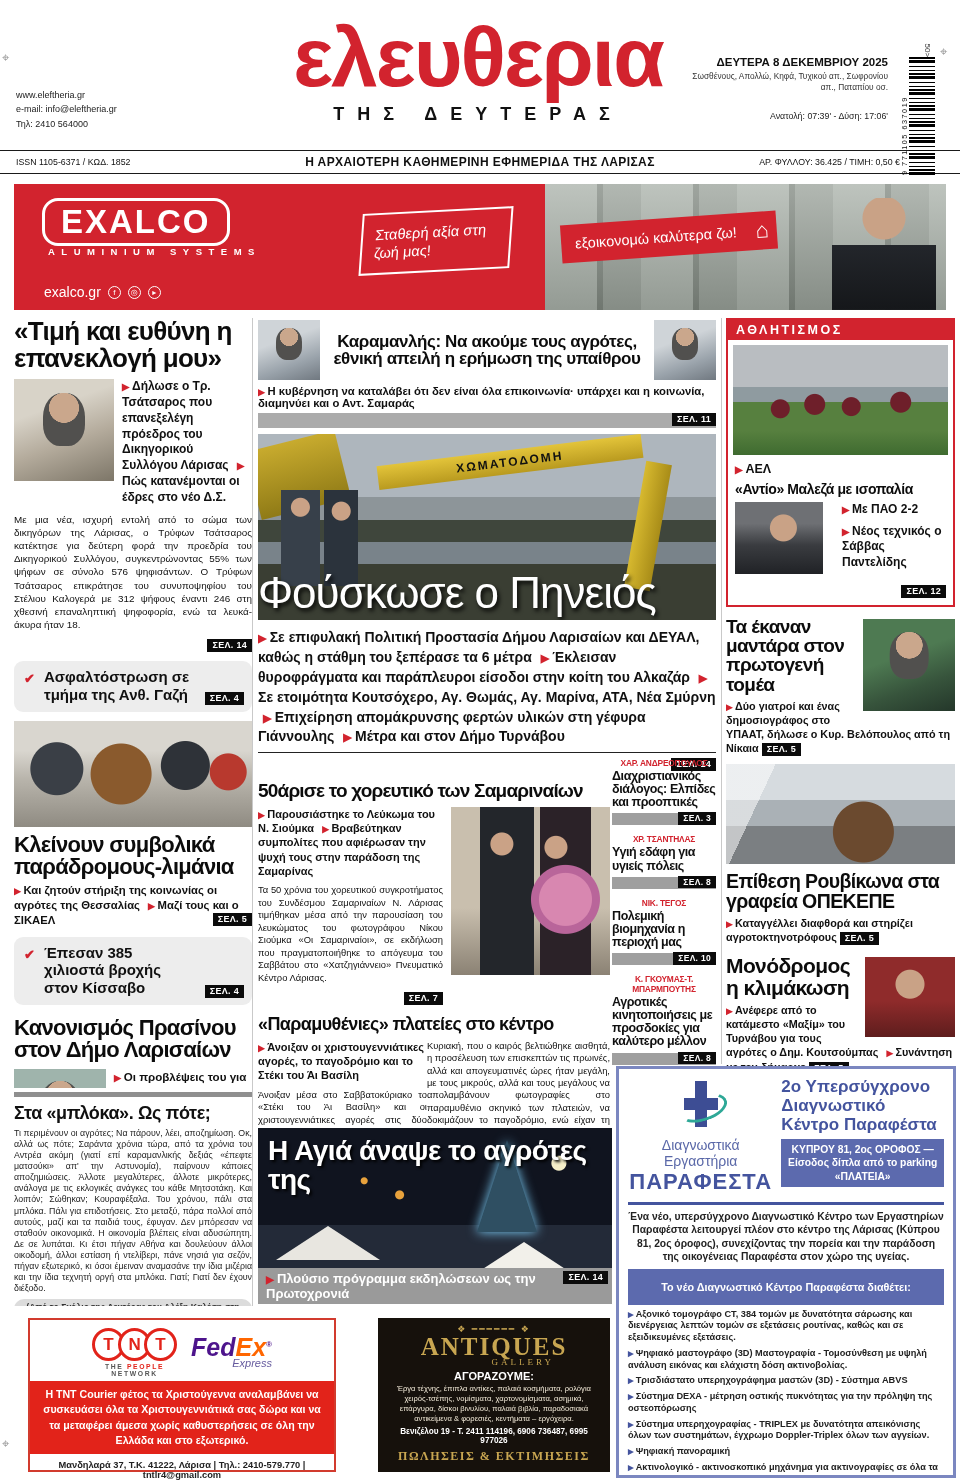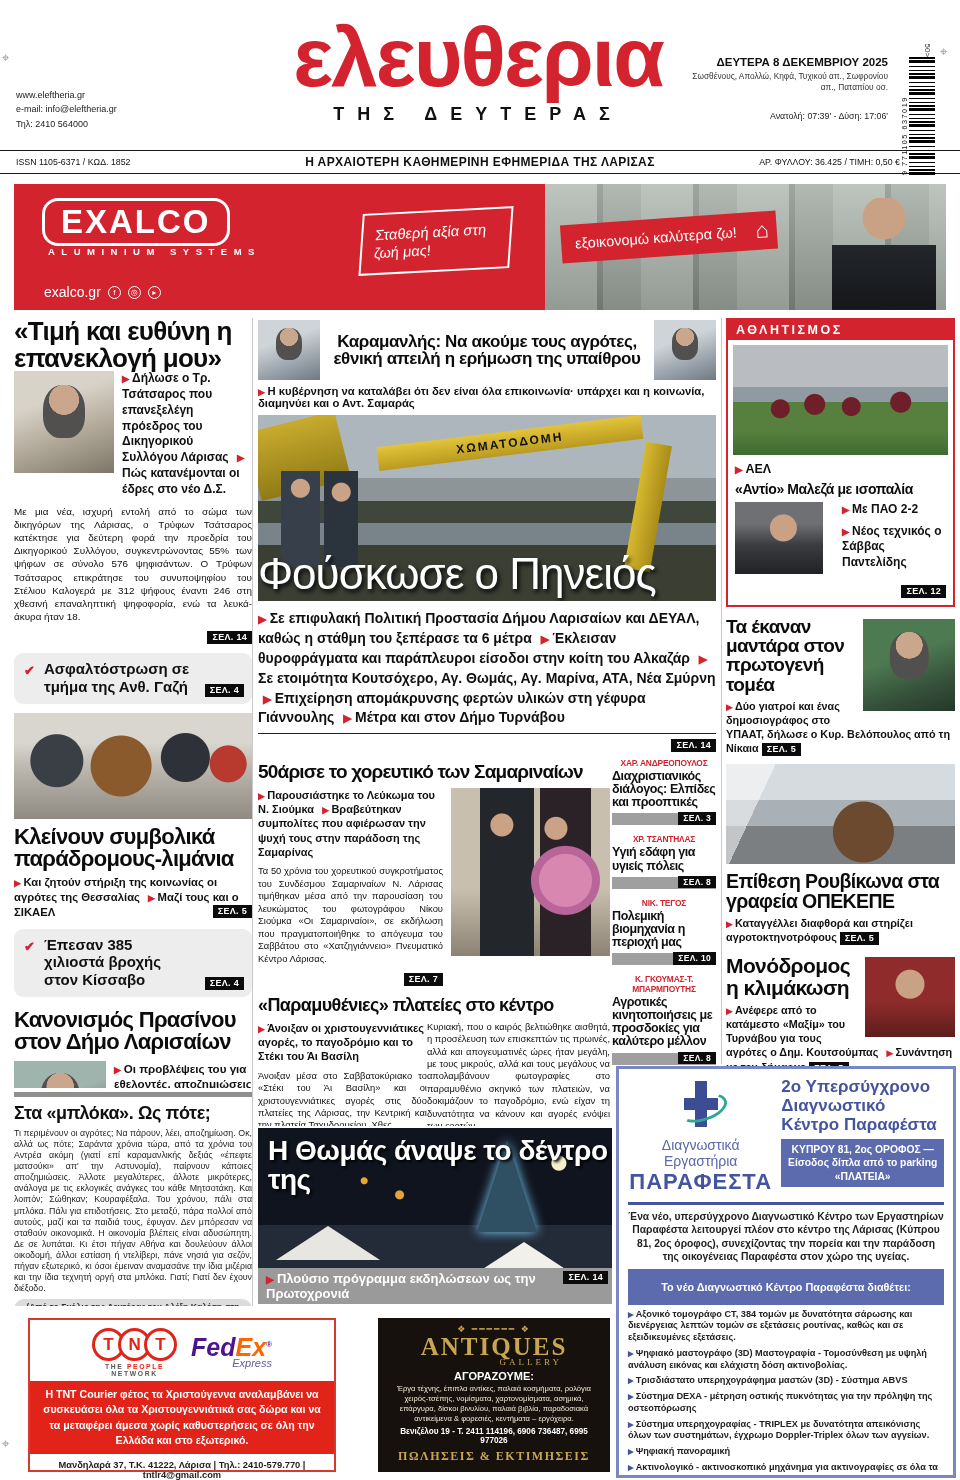--- a/index.html
+++ b/index.html
@@ -57,21 +57,21 @@
 
   
   .vline{position:absolute;width:1px;background:#c9c9c9}
   .left-col{position:absolute;left:14px;top:318px;width:238px;height:770px;overflow:hidden}
   .center-col{position:absolute;left:258px;top:320px;width:458px;height:806px;overflow:hidden}
   .rail{position:absolute;left:612px;top:758px;width:104px}
   .right-col{position:absolute;left:726px;top:318px;width:229px;height:748px;overflow:hidden}
 
   
   .ts-h{font-size:26px}
-  .ts-row{display:flex;}
+  .ts-row{display:flex;margin-top:8px}
   .ts-photo{width:100px;height:102px;flex:none;background:linear-gradient(160deg,#d8d3c8 0 30%,#b4ab9c 60%,#7d7668);position:relative}
   .ts-photo::after,.face::after{content:"";position:absolute;left:50%;top:14%;width:42%;height:52%;transform:translateX(-50%);border-radius:45% 45% 40% 40%;background:radial-gradient(circle at 50% 28%,#caa78c 0 34%,#51504e 35% 100%)}
   .ts-bullets{margin-left:8px;font-size:12px;line-height:1.32}
   .ts-body{margin-top:7px;font-size:9.9px;line-height:1.33;text-align:justify}
   .tr{text-align:right;margin-top:3px}
   .brief{position:relative;background:var(--gray-box);border-radius:9px;padding:7px 56px 8px 30px;font-size:15px;font-weight:bold;line-height:1.18;margin-top:9px}
   .brief .check{position:absolute;left:10px;top:8px}
   .check::before{content:"✔";color:var(--red);font-size:13px;font-weight:bold}
   .brief .badge{position:absolute;right:8px;bottom:7px}
   .farm-photo{margin-top:9px;width:100%;height:106px;background:
@@ -215,21 +215,21 @@
   .tnt-c:first-child{margin-left:0}
   .tnt-tag{font-size:6.8px;letter-spacing:1.6px;text-align:center;margin-top:2px;color:#555;font-weight:bold}
   .tnt-tag b{color:#e2231a}
   .fedex{font-style:italic;font-weight:bold;font-size:25px;line-height:.9}
   .fx-fed{color:#4d148c}.fx-ex{color:#ff6600}.fx-reg{font-size:8px;color:#4d148c;vertical-align:super}
   .fx-exp{display:block;font-size:11px;color:#655a9e;font-weight:normal;text-align:right;font-style:italic}
   .tnt-band{background:#e2231a;color:#fff;font-size:10.6px;font-weight:bold;text-align:center;line-height:1.45;padding:6px 8px}
   .tnt-foot{font-size:9.3px;font-weight:bold;text-align:center;padding:6px 4px;color:#222}
 
   
-  .ant{position:absolute;left:378px;top:1318px;width:232px;height:154px;background:#16110c;color:#fff;text-align:center;padding:6px 8px}
+  .ant{position:absolute;left:378px;top:1318px;width:232px;height:154px;background:#16110c;color:#fff;text-align:center;padding:6px 16px}
   .ant-orn{color:var(--gold);font-size:9px;letter-spacing:2px}
   .ant-orn::before{content:"❖ ━━━━━━ ❖"}
   .ant-title{font-family:"Liberation Serif",serif;color:var(--gold);font-size:25px;font-weight:bold;letter-spacing:2px;line-height:1}
   .ant-sub{font-family:"Liberation Serif",serif;color:var(--gold);font-size:9px;letter-spacing:3px;text-align:right;padding-right:40px;margin-top:-2px}
   .ant-buy{font-size:11px;font-weight:bold;margin-top:3px}
   .ant-body{font-size:7.6px;line-height:1.3;margin-top:2px;color:#f2ead8}
   .ant-contact{font-size:8.2px;font-weight:bold;margin-top:4px;color:#fff}
   .ant-foot{font-family:"Liberation Serif",serif;color:var(--gold);font-size:12px;font-weight:bold;letter-spacing:1.5px;margin-top:4px}
 </style>
 </head>
@@ -349,20 +349,23 @@
 <div class="vline" style="left:721px;top:318px;height:746px"></div>
 
 <div class="center-col">
   <article>
     <div class="kar">
       <div class="kar-photo face"></div>
       <h2 class="h kar-h">Καραμανλής: Να ακούμε τους αγρότες, εθνική απειλή η ερήμωση της υπαίθρου</h2>
       <div class="kar-photo face"></div>
     </div>
     <p class="kar-deck"><span class="seg">Η κυβέρνηση να καταλάβει ότι δεν είναι όλα επικοινωνία· υπάρχει και η κοινωνία, διαμηνύει και ο Αντ. Σαμαράς</span></p>
+    <div class="kbar">
+      <span class="badge">ΣΕΛ. 11</span>
+    </div>
   </article>
 
   <figure class="pineios">
     <div class="exc-cab"></div>
     <div class="exc-arm">
       <span>ΧΩΜΑΤΟΔΟΜΗ</span>
     </div>
     <div class="exc-arm2"></div>
     <div class="pin-people"></div>
     <div class="pin-h">Φούσκωσε ο Πηνειός</div>
@@ -403,21 +406,21 @@
         
       </div>
     </div>
   </article>
 </div>
 
 <figure class="agia">
   <div class="agia-tree"></div>
   <div class="agia-tent1"></div>
   <div class="agia-tent2"></div>
-  <div class="agia-h">Η Θωμάς άναψε το δέντρο της</div>
+  <div class="agia-h">Η Αγιά άναψε το αγρότες της</div>
   <figcaption class="agia-cap">
     <span class="seg">Πλούσιο πρόγραμμα εκδηλώσεων ως την Πρωτοχρονιά</span>
     <span class="badge">ΣΕΛ. 14</span>
   </figcaption>
 </figure>
 
 <div class="rail">
   <div class="rail-item">
     <div class="rail-auth">ΧΑΡ. ΑΝΔΡΕΟΠΟΥΛΟΣ</div>
     <div class="rail-title">Διαχριστιανικός διάλογος: Ελπίδες και προοπτικές</div>

